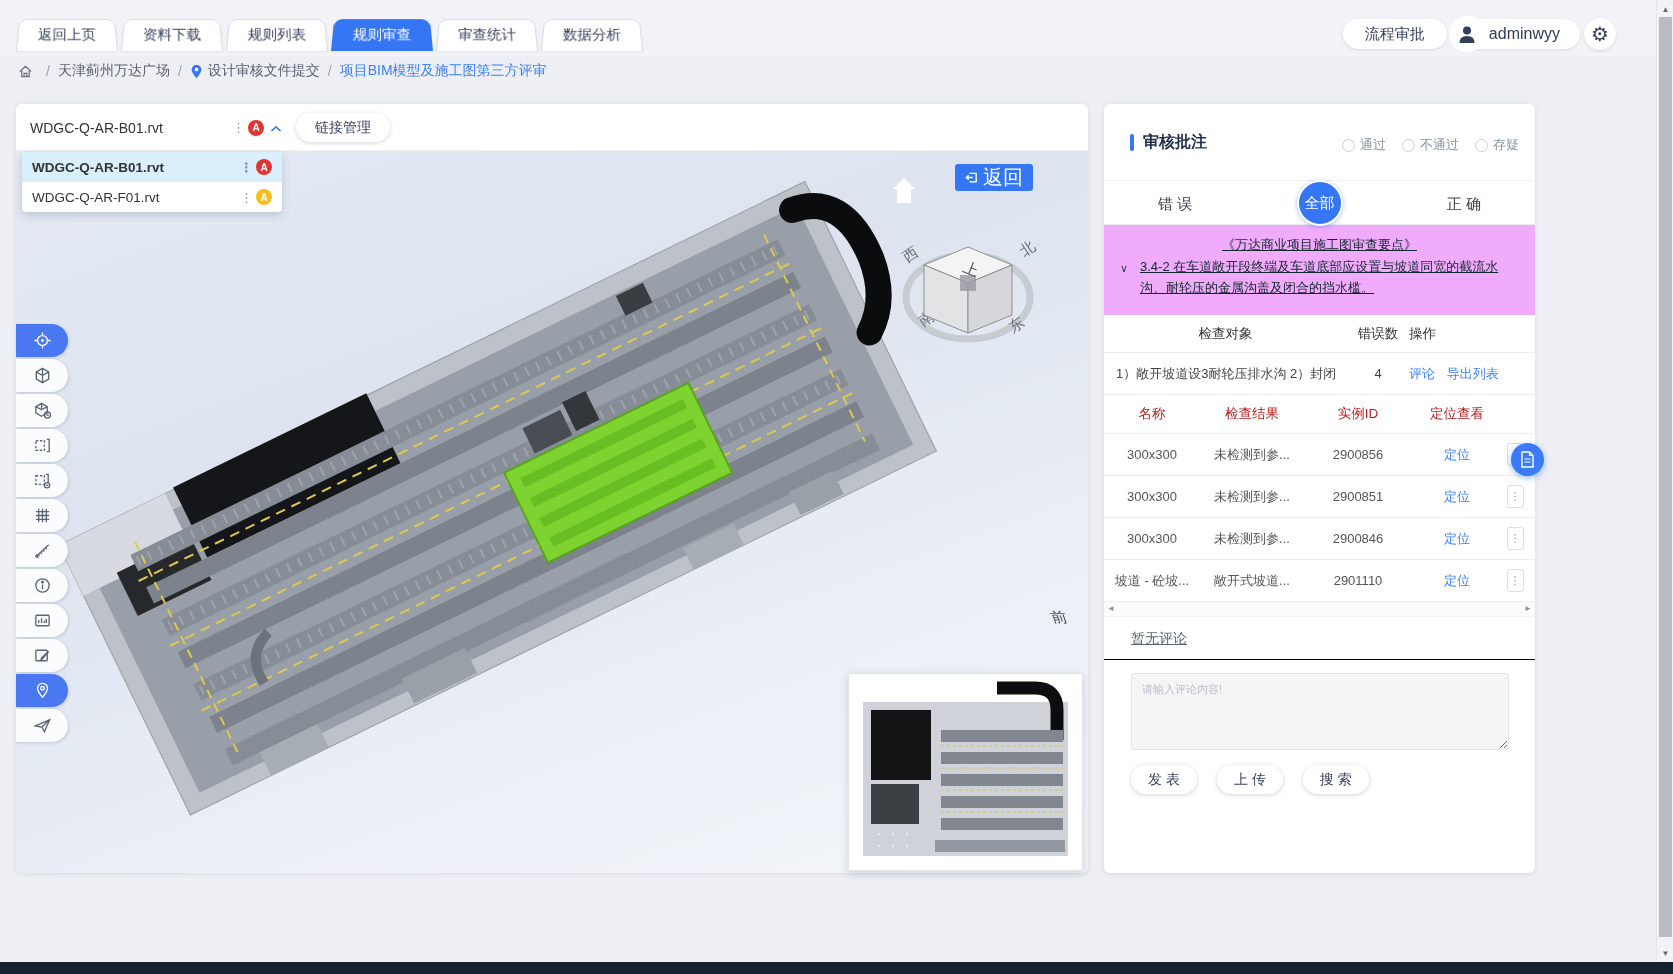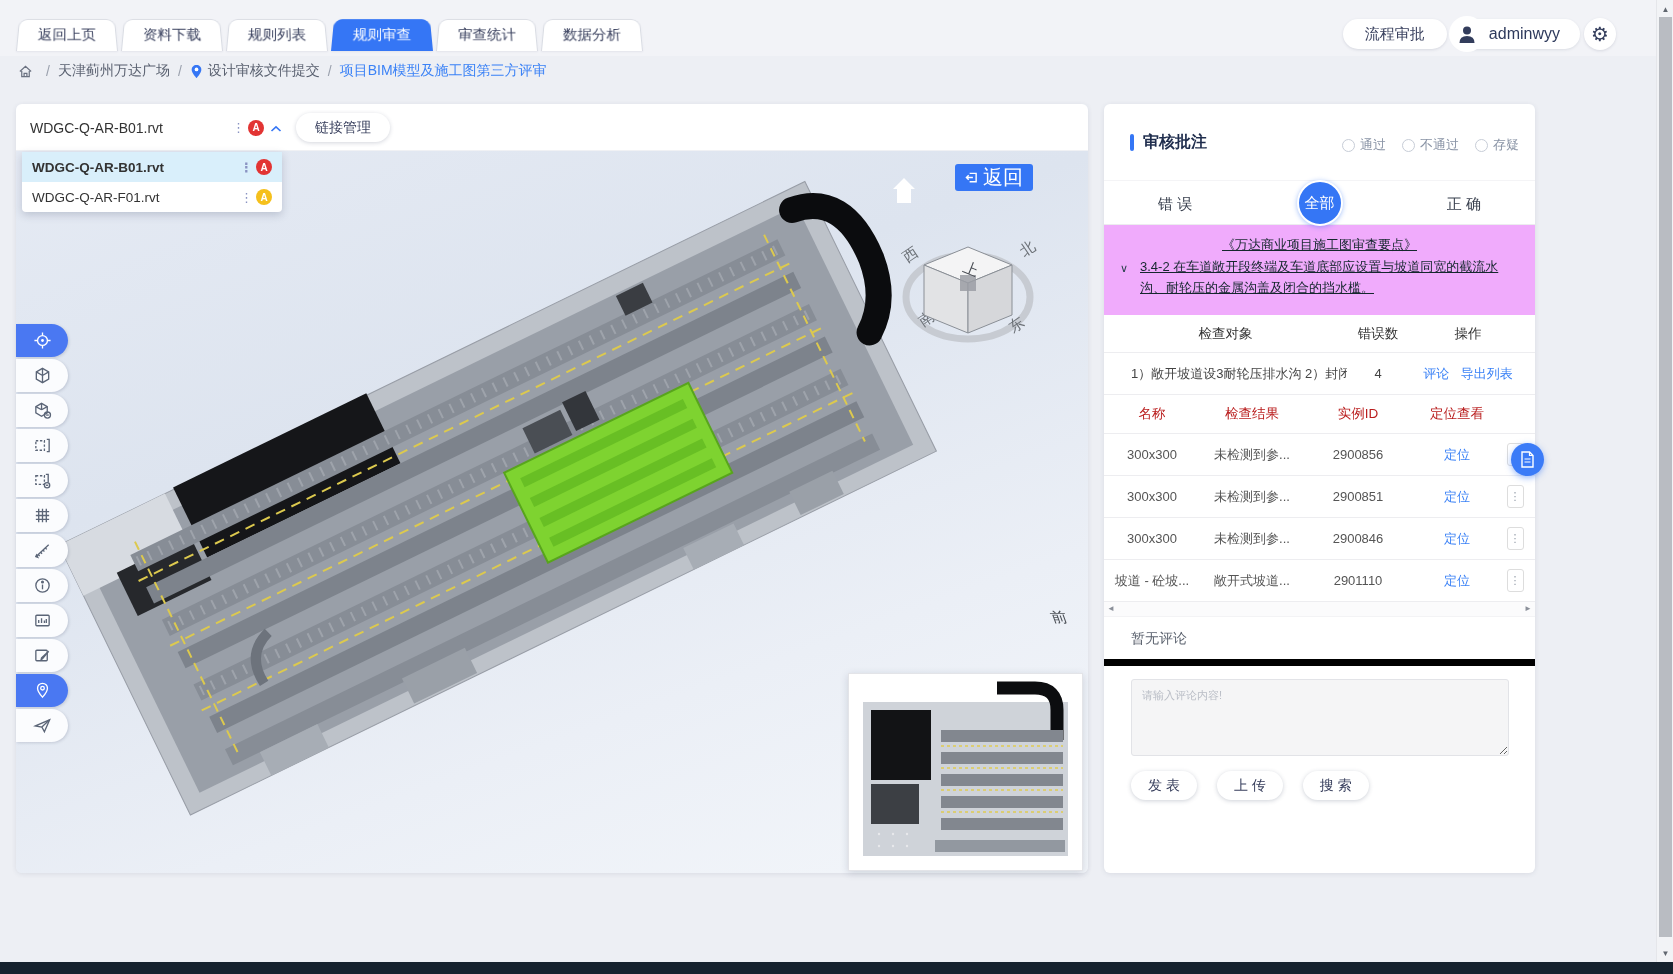--- a/index.html
+++ b/index.html
@@ -90,43 +90,43 @@
              box-shadow:0 1px 5px rgba(53,118,245,.45); }
 
   .rule-box { background:#f0abfc; padding:9px 14px 17px 14px; font-size:13px; color:#15272e; line-height:21px;text-decoration:underline; }
   .rule-source { text-align:center; }
   .rule-text { position:relative; padding-left:22px; margin-top:1px; }
   .rule-caret { position:absolute; left:2px; top:2px; color:#27404a; font-size:11px; }
 
   .chk-head, .chk-row { display:flex; align-items:center; border-bottom:1px solid #ededf0; }
   .chk-head { height:38px; font-size:13.5px; color:#333; }
   .chk-row { height:42px; font-size:13px; color:#444; }
-  .c-obj { width:243px; padding-left:27px; white-space:nowrap; overflow:hidden; }
+  .c-obj { width:243px; padding-left:12px; white-space:nowrap; overflow:hidden; }
   .c-obj-h { width:243px; text-align:center; }
   .c-cnt { width:62px; text-align:center; }
-  .c-act { width:118px; text-align:center; }
+  .c-act { width:118px; text-align:left; }
   .blue-link { color:#3b82f6; cursor:pointer; }
   .c-act .blue-link + .blue-link { margin-left:8px; }
 
   .det-head, .det-row { display:flex; align-items:center; border-bottom:1px solid #ededf0; }
   .det-head { height:39px; font-size:13.5px; color:#b91c1c; }
   .det-row { height:42px; font-size:13px; color:#555; }
   .d-name { width:96px; text-align:center; white-space:nowrap; overflow:hidden; }
   .d-res  { width:104px; text-align:center; white-space:nowrap; overflow:hidden; }
   .d-id   { width:108px; text-align:center; }
   .d-loc  { width:90px; text-align:center; }
   .d-more { width:26px; display:flex; justify-content:center; }
   .more-btn { width:17px; height:23px; border:1px solid #ddd; border-radius:3px; background:#fff;
               color:#98a0ac; font-size:11px; display:flex; align-items:center; justify-content:center; cursor:pointer; }
 
   .hscroll { height:15px; display:flex; align-items:center; justify-content:space-between;
              padding:0 3px; border-bottom:1px solid #f3f3f5; background:#fbfbfc; }
   .hs-arrow { font-size:8px; color:#8a8f99; cursor:pointer; line-height:1; }
 
-  .no-comment { padding:13px 0 11px 27px; font-size:14px; color:#5d6470; border-bottom:7px solid #000000; }
+  .no-comment { padding:13px 0 11px 27px; font-size:14px; color:#5d6470; border-bottom:1px solid #000000;text-decoration:underline; }
   .comment-box { margin:13px 26px 0 27px; width:378px; height:77px; background:#f5f5f6; border:1px solid #e2e3e7;
                  border-radius:3px; font-size:11px; color:#333; padding:8px 10px; resize:both;
                  font-family:inherit; }
   .comment-box::placeholder { color:#b9bdc6; }
   .comment-btns { display:flex; gap:20px; margin:11px 0 0 27px; }
   .c-btn { height:29px; padding:0 17px; border:none; border-radius:15px; background:#fff; font-size:14px;
            color:#39405e; box-shadow:0 1px 4px rgba(60,70,100,.25); cursor:pointer; font-family:inherit; }
   .float-doc { position:absolute; right:-9px; top:339px; width:33px; height:33px; border-radius:50%;
                background:#3b7bf7; display:flex; align-items:center; justify-content:center; cursor:pointer;
                box-shadow:0 2px 6px rgba(53,118,245,.5); z-index:8; }

